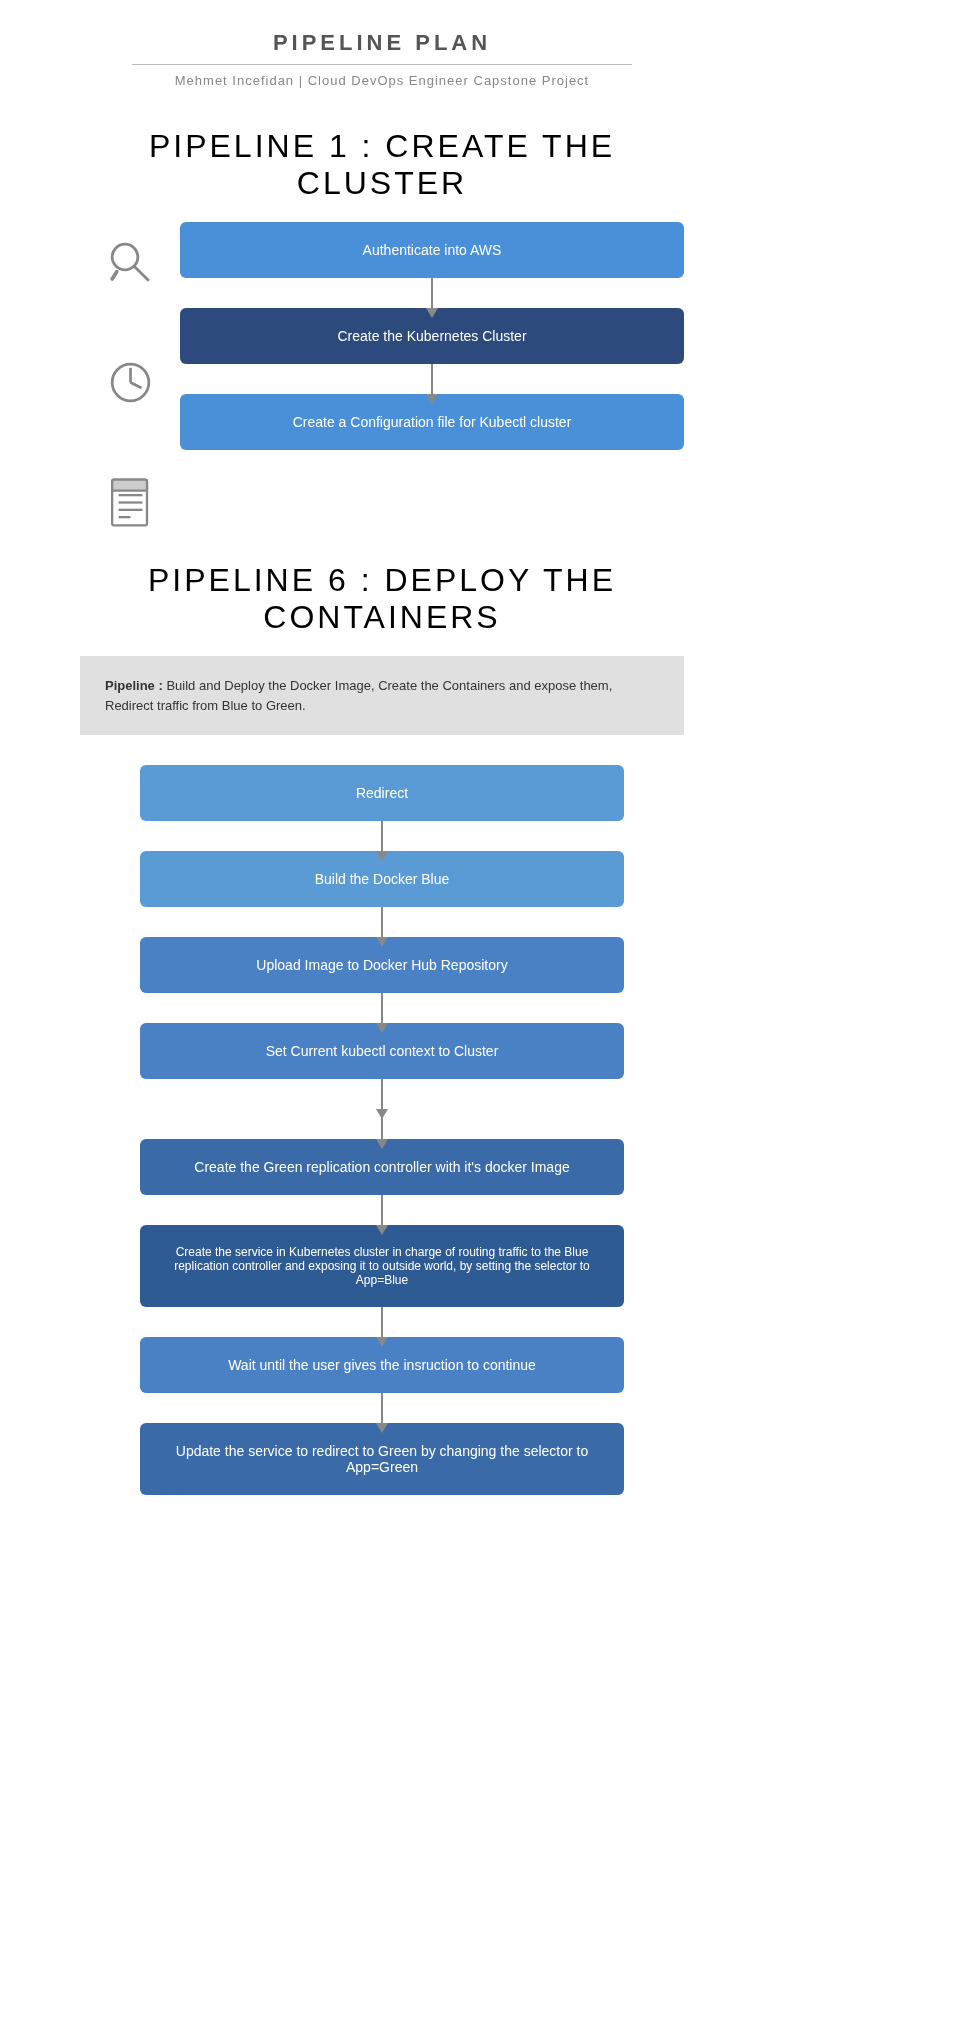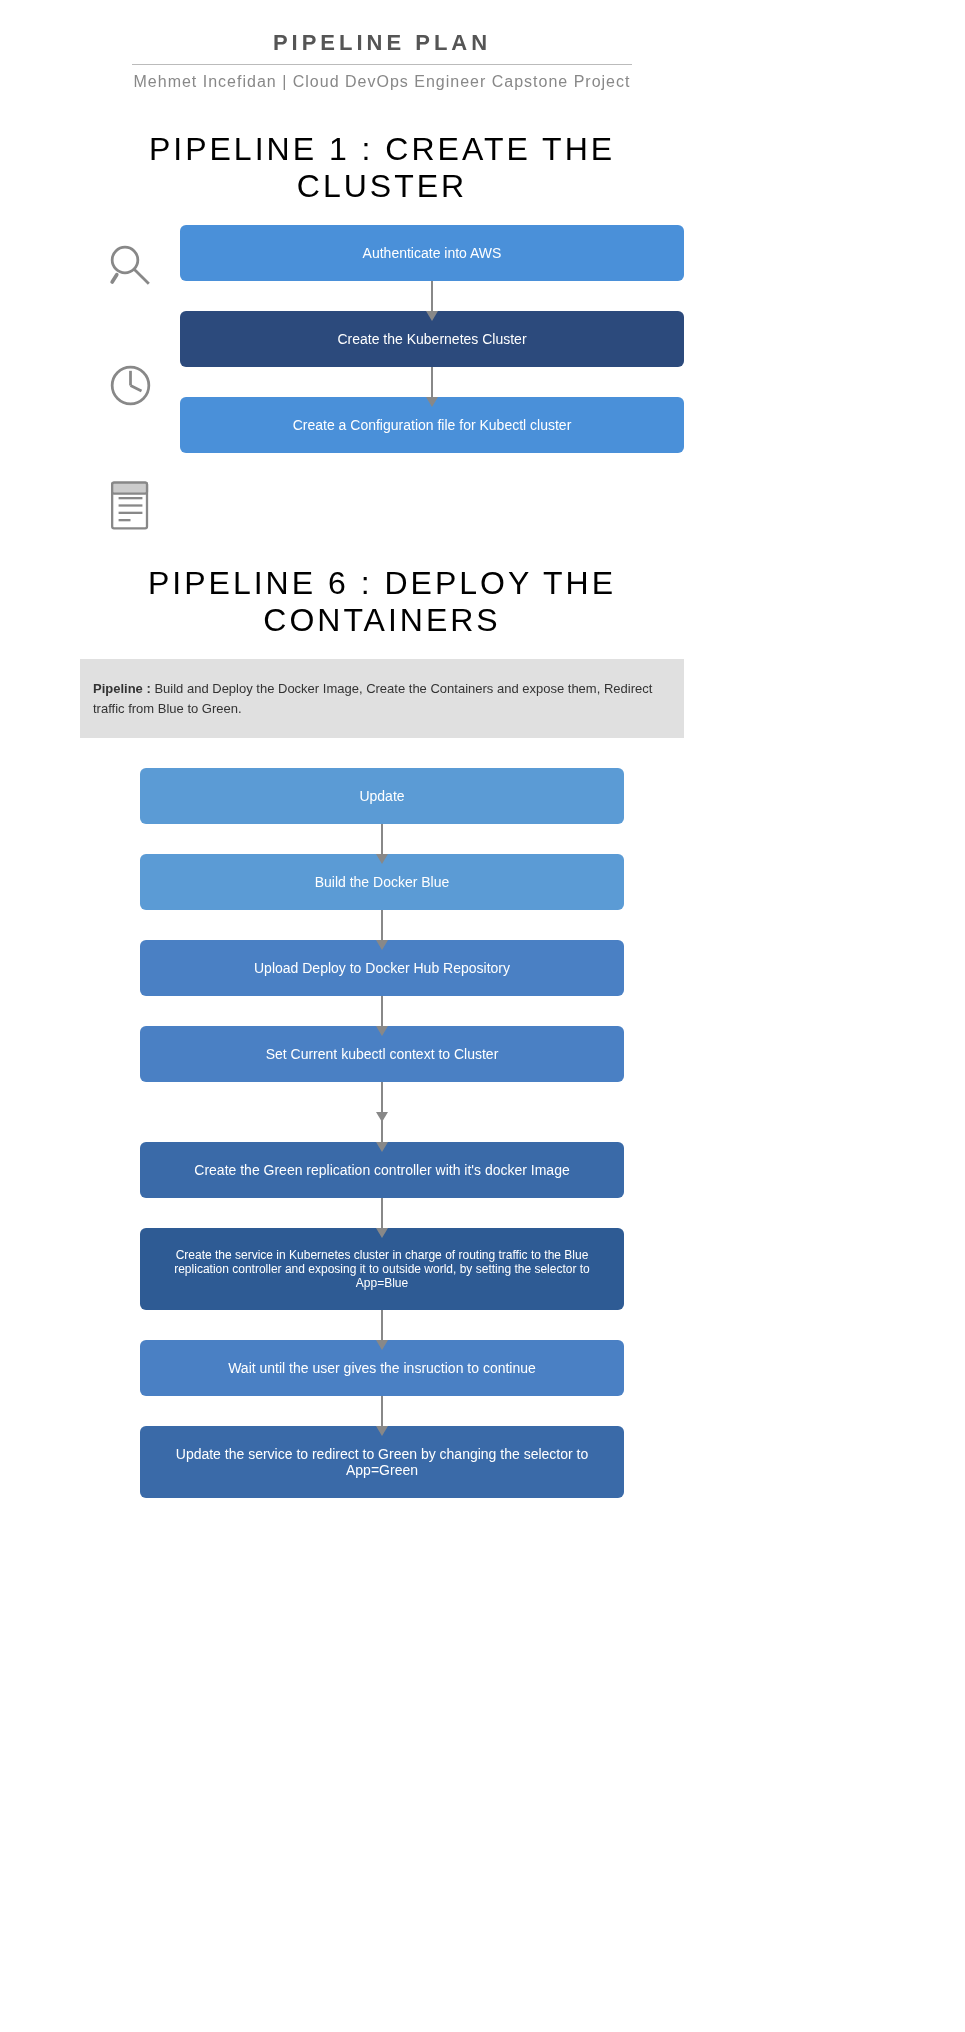--- a/index.html
+++ b/index.html
@@ -25,21 +25,21 @@
       letter-spacing: 4px;
       color: #555;
     }
     .header-divider {
       border: none;
       border-top: 1px solid #bbb;
       margin: 8px auto;
       width: 500px;
     }
     .header-subtitle {
-      font-size: 16px;
+      font-size: 13px;
       color: #888;
       letter-spacing: 1px;
     }
 
     
     .section-title {
       text-align: center;
       font-size: 32px;
       font-weight: normal;
       letter-spacing: 3px;
@@ -111,21 +111,21 @@
       width: 0;
       height: 0;
       border-left: 6px solid transparent;
       border-right: 6px solid transparent;
       border-top: 10px solid #888;
     }
 
     
     .pipeline2-description {
       background: #e0e0e0;
-      padding: 20px 13px;
+      padding: 20px 25px;
       margin: 10px 0 30px;
       border-radius: 0;
       font-size: 13px;
       color: #333;
       line-height: 1.5;
     }
     .pipeline2-description strong {
       font-weight: bold;
     }
 
@@ -219,31 +219,31 @@
   <div class="section-title">PIPELINE 6 : DEPLOY THE  CONTAINERS</div>
 
   <div class="pipeline2-description">
     <strong>Pipeline :</strong>
     <span> Build and Deploy the Docker Image, Create the Containers and expose them, Redirect traffic from Blue to Green.</span>
   </div>
 
   <div class="pipeline2-steps">
 
     <div class="step-box step-box-p2-light full-width-step">
-      <span>Update</span>
+      <span>Redirect</span>
     </div>
     <div class="arrow-line"></div>
 
     <div class="step-box step-box-p2-light full-width-step">
       <span>Build the Docker Blue</span>
     </div>
     <div class="arrow-line"></div>
 
     <div class="step-box step-box-p2-medium full-width-step">
-      <span>Upload Deploy to Docker Hub Repository</span>
+      <span>Upload Image to Docker Hub Repository</span>
     </div>
     <div class="arrow-line"></div>
 
     <div class="step-box step-box-p2-medium full-width-step">
       <span>Set Current kubectl context to Cluster</span>
     </div>
     <div class="arrow-line"></div>
 
     <div class="arrow-line"></div>
 

